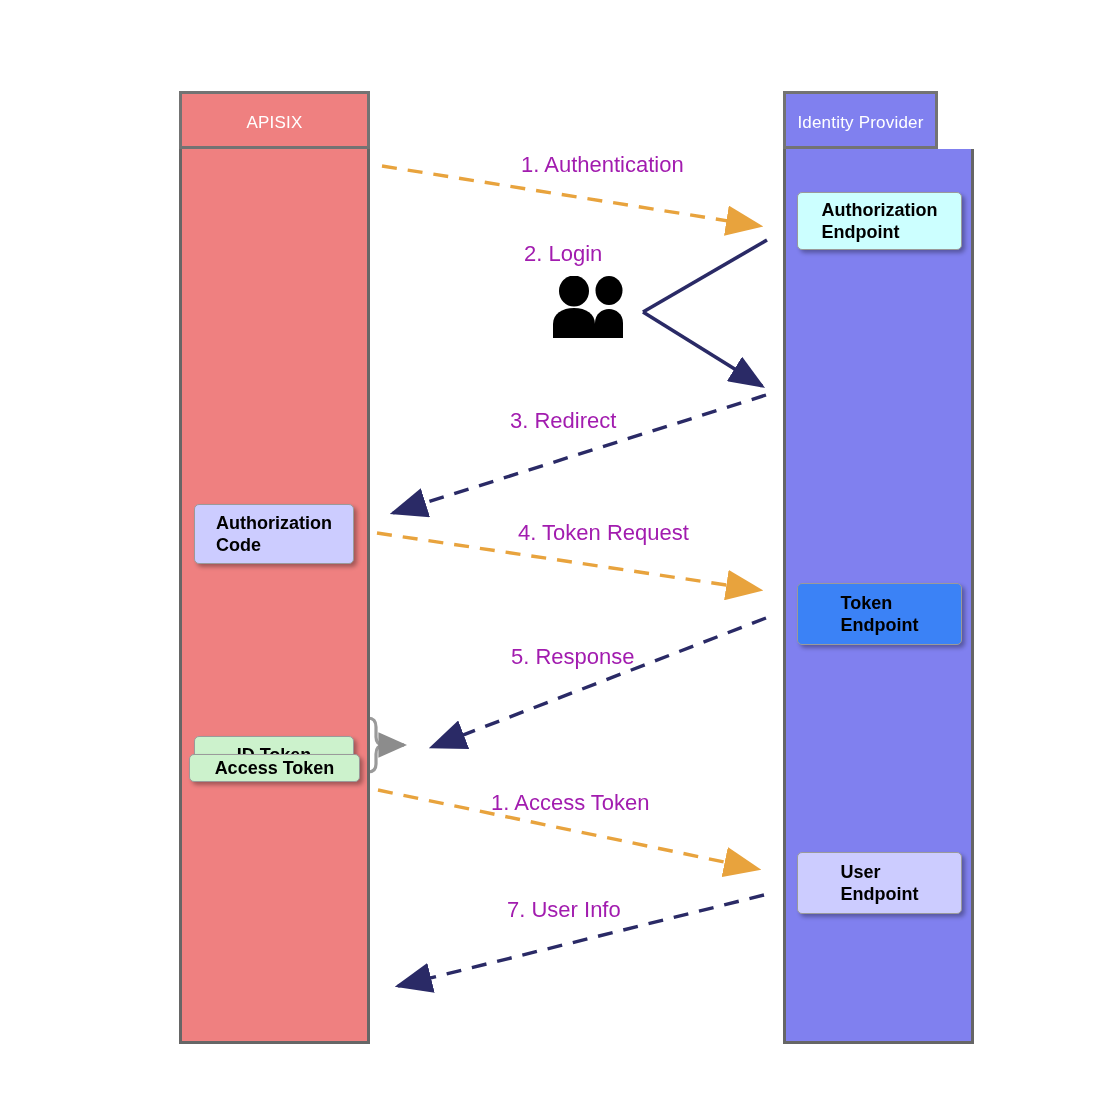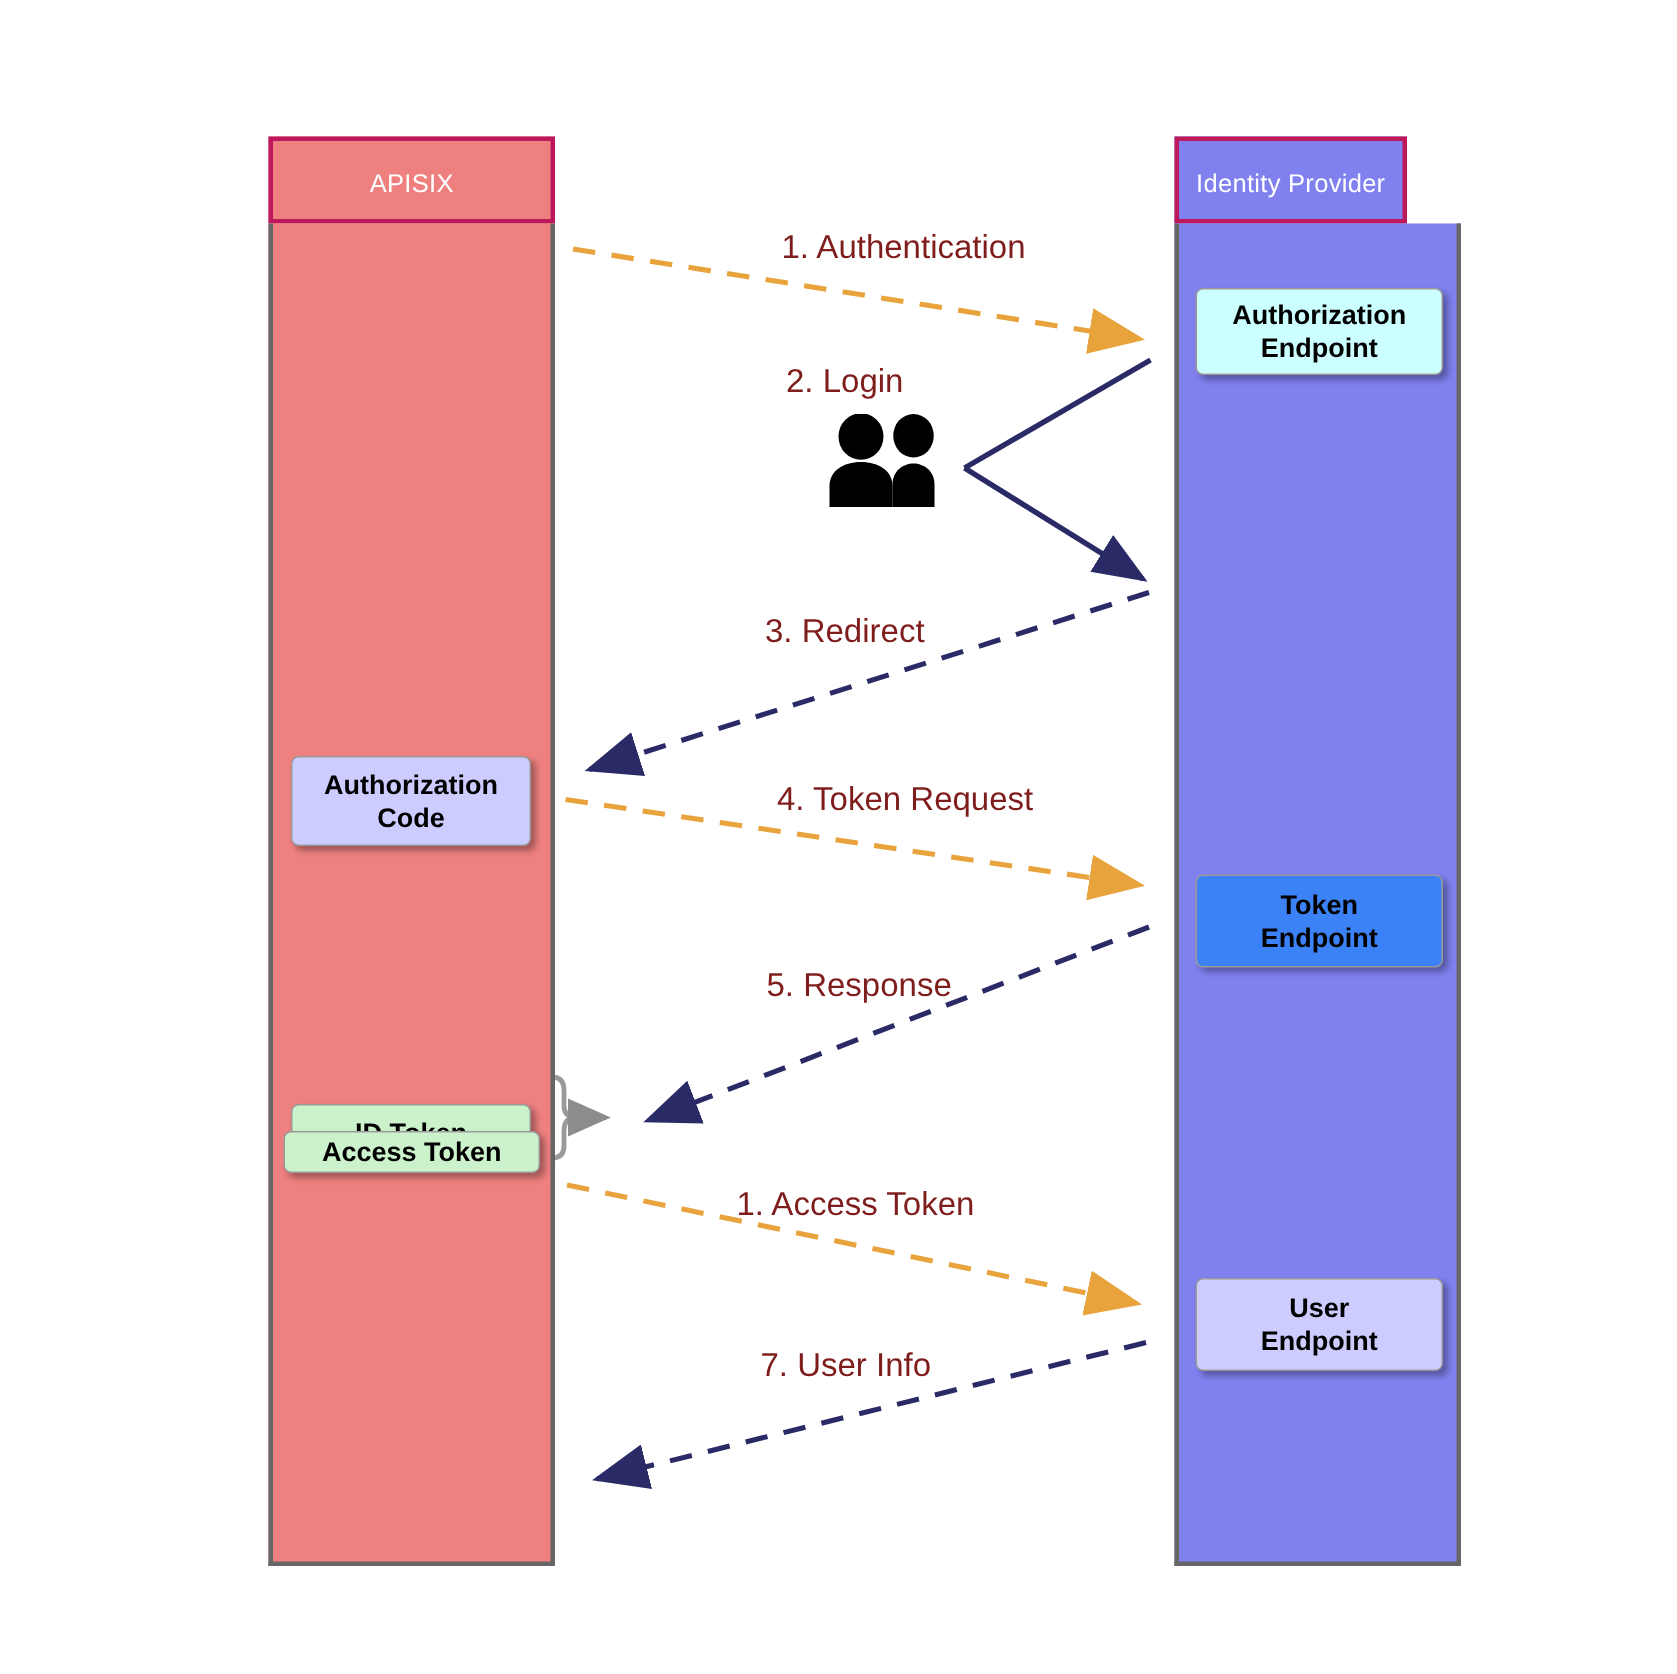--- a/index.html
+++ b/index.html
@@ -25,21 +25,21 @@
     left: 0;
     top: 0;
     width: 1118px;
     height: 1116px;
   }
 
   
   .lane {
     position: absolute;
     box-sizing: border-box;
-    border: 3px solid #be185d;
+    border: 3px solid #737373;
   }
   .lane-body {
     position: absolute;
     box-sizing: border-box;
     border: 3px solid #666666;
     border-top: none;
   }
   .lane-header-label {
     position: absolute;
     width: 100%;
@@ -74,21 +74,21 @@
 
   
   .node-box {
     position: absolute;
     box-sizing: border-box;
     border: 1px solid #9a9a9a;
     border-radius: 5px;
     display: flex;
     align-items: center;
     justify-content: center;
-    text-align: center;
+    text-align: left;
     font-weight: bold;
     font-size: 18px;
     line-height: 1.24;
     color: #000000;
     box-shadow: 3px 3px 4px rgba(0,0,0,0.32);
     font-family: "Liberation Sans", sans-serif;
   }
   .node-box span { display: block; white-space: pre-line; }
 
   #node-authorization-endpoint {
@@ -120,21 +120,21 @@
   #node-access-token {
     left: 189px; top: 754px;
     width: 171px; height: 28px;
     background: #ccf2cc;
   }
 
   
   .step-label {
     position: absolute;
     font-size: 22px;
-    color: #7f1d1d;
+    color: #a21caf;
     white-space: nowrap;
     font-family: "Liberation Sans", sans-serif;
   }
   #label-step-1 { left: 521px; top: 152px; }
   #label-step-2 { left: 524px; top: 241px; }
   #label-step-3 { left: 510px; top: 408px; }
   #label-step-4 { left: 518px; top: 520px; }
   #label-step-5 { left: 511px; top: 644px; }
   #label-step-6 { left: 491px; top: 790px; }
   #label-step-7 { left: 507px; top: 897px; }

